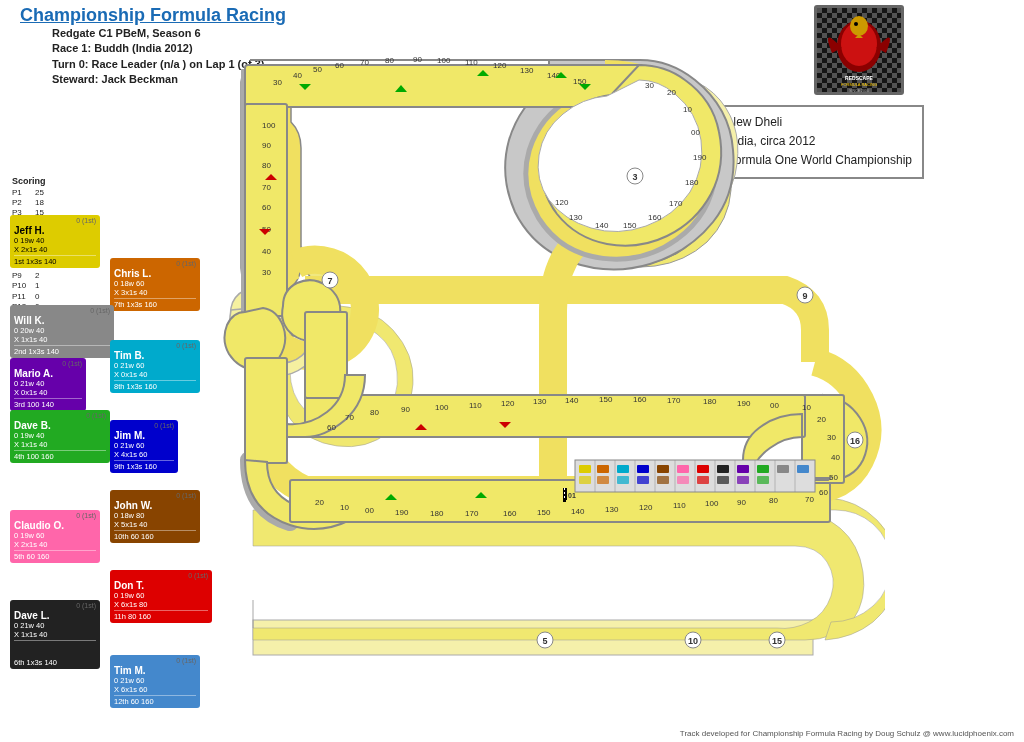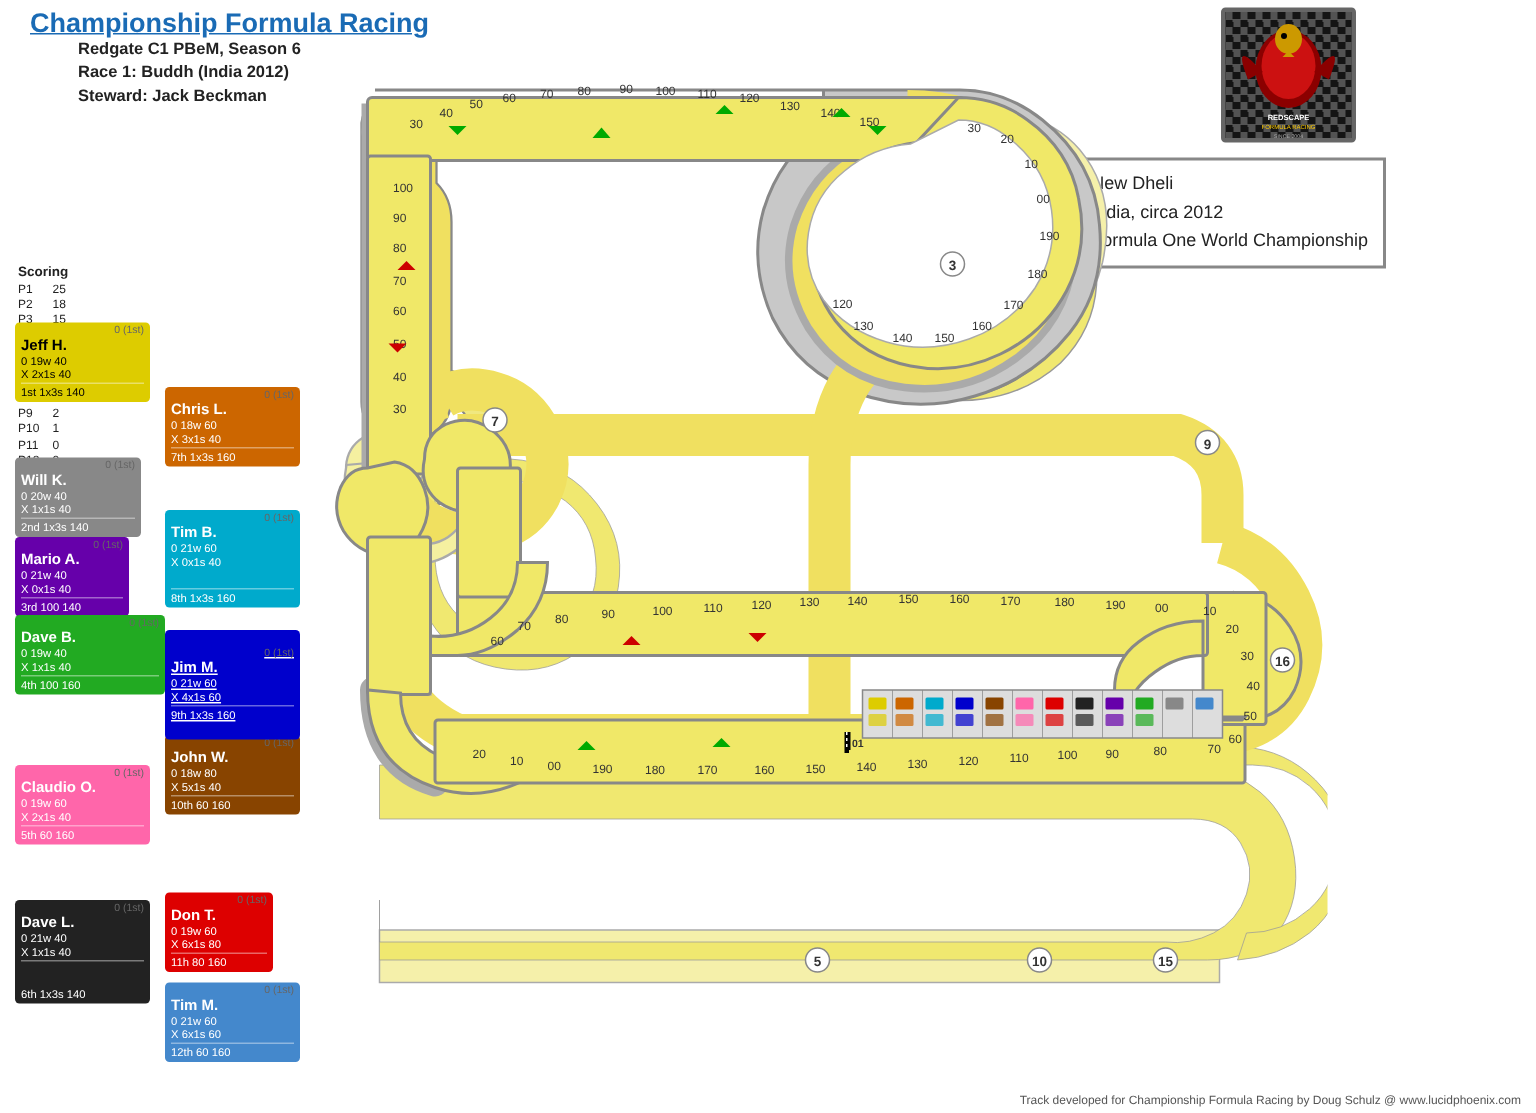--- a/index.html
+++ b/index.html
@@ -108,20 +108,21 @@
     }
   </style>
 </head>
 <body>
 
 <div id="header">
   <div class="title">Championship Formula Racing</div>
   <div class="subtitle">
     <div>Redgate C1 PBeM, Season 6</div>
     <div>Race 1: Buddh (India 2012)</div>
+    <div>Turn 0: Race Leader (n/a  ) on Lap 1 (of 3)</div>
     <div>Steward: Jack Beckman</div>
   </div>
 </div>
 
 <div id="logo" style="position:absolute;top:5px;right:120px;">
   <div id="logo-inner" style="position:relative;width:90px;height:90px;background:#1a1a1a;border:3px solid #666;border-radius:3px;overflow:hidden;">
     <div class="checkerboard" style="position:absolute;top:0;left:0;width:100%;height:100%;background-image:repeating-conic-gradient(#000 0% 25%,#fff 0% 50%);background-size:10px 10px;opacity:0.25;"></div>
     <svg width="84" height="84" viewBox="0 0 84 84" style="position:relative;z-index:2;">
 
       <ellipse cx="42" cy="38" rx="22" ry="26" fill="#8B0000"></ellipse>
@@ -873,21 +874,21 @@
       <div style="font-size: 7.5px; color: rgb(0, 0, 0);">X  2x1s  40</div>
       <div style="font-size: 7.5px; color: rgb(0, 0, 0); border-top: 1px solid rgba(255, 255, 255, 0.4); margin-top: 1px; padding-top: 1px;">1st  1x3s  140</div>
     </div>
     <div style="position: absolute; left: 110px; top: 258px; width: 90px; background: rgb(204, 102, 0); border-radius: 3px; padding: 2px 4px; font-size: 8px; color: rgb(255, 255, 255);">
       <div style="font-size: 7px; color: rgb(102, 102, 102); text-align: right; margin-bottom: 1px;">0 (1st)</div>
       <div style="font-size: 10px; font-weight: bold; color: rgb(255, 255, 255);">Chris L.</div>
       <div style="font-size: 7.5px; color: rgb(255, 255, 255);">0  18w   60</div>
       <div style="font-size: 7.5px; color: rgb(255, 255, 255);">X  3x1s  40</div>
       <div style="font-size: 7.5px; color: rgb(255, 255, 255); border-top: 1px solid rgba(255, 255, 255, 0.4); margin-top: 1px; padding-top: 1px;">7th  1x3s  160</div>
     </div>
-    <div style="position: absolute; left: 10px; top: 305px; width: 84px; background: rgb(136, 136, 136); border-radius: 3px; padding: 2px 4px; font-size: 8px; color: rgb(255, 255, 255);">
+    <div style="position: absolute; left: 10px; top: 305px; width: 104px; background: rgb(136, 136, 136); border-radius: 3px; padding: 2px 4px; font-size: 8px; color: rgb(255, 255, 255);">
       <div style="font-size: 7px; color: rgb(102, 102, 102); text-align: right; margin-bottom: 1px;">0 (1st)</div>
       <div style="font-size: 10px; font-weight: bold; color: rgb(255, 255, 255);">Will K.</div>
       <div style="font-size: 7.5px; color: rgb(255, 255, 255);">0  20w   40</div>
       <div style="font-size: 7.5px; color: rgb(255, 255, 255);">X  1x1s  40</div>
       <div style="font-size: 7.5px; color: rgb(255, 255, 255); border-top: 1px solid rgba(255, 255, 255, 0.4); margin-top: 1px; padding-top: 1px;">2nd  1x3s  140</div>
     </div>
     <div style="position: absolute; left: 10px; top: 358px; width: 76px; background: rgb(102, 0, 170); border-radius: 3px; padding: 2px 4px; font-size: 8px; color: rgb(255, 255, 255);">
       <div style="font-size: 7px; color: rgb(102, 102, 102); text-align: right; margin-bottom: 1px;">0 (1st)</div>
       <div style="font-size: 10px; font-weight: bold; color: rgb(255, 255, 255);">Mario A.</div>
       <div style="font-size: 7.5px; color: rgb(255, 255, 255);">0  21w   40</div>
@@ -908,47 +909,47 @@
       <div style="font-size: 7.5px; color: rgb(255, 255, 255);">X  5x1s  40</div>
       <div style="font-size: 7.5px; color: rgb(255, 255, 255); border-top: 1px solid rgba(255, 255, 255, 0.4); margin-top: 1px; padding-top: 1px;">10th  60  160</div>
     </div>
     <div style="position: absolute; left: 10px; top: 510px; width: 90px; background: rgb(255, 102, 170); border-radius: 3px; padding: 2px 4px; font-size: 8px; color: rgb(255, 255, 255);">
       <div style="font-size: 7px; color: rgb(102, 102, 102); text-align: right; margin-bottom: 1px;">0 (1st)</div>
       <div style="font-size: 10px; font-weight: bold; color: rgb(255, 255, 255);">Claudio O.</div>
       <div style="font-size: 7.5px; color: rgb(255, 255, 255);">0  19w   60</div>
       <div style="font-size: 7.5px; color: rgb(255, 255, 255);">X  2x1s  40</div>
       <div style="font-size: 7.5px; color: rgb(255, 255, 255); border-top: 1px solid rgba(255, 255, 255, 0.4); margin-top: 1px; padding-top: 1px;">5th  60  160</div>
     </div>
-    <div style="position: absolute; left: 110px; top: 595px; width: 72px; background: rgb(221, 0, 0); border-radius: 3px; padding: 2px 4px; font-size: 8px; color: rgb(255, 255, 255);">
+    <div style="position: absolute; left: 110px; top: 570px; width: 102px; background: rgb(221, 0, 0); border-radius: 3px; padding: 2px 4px; font-size: 8px; color: rgb(255, 255, 255);">
       <div style="font-size: 7px; color: rgb(102, 102, 102); text-align: right; margin-bottom: 1px;">0 (1st)</div>
       <div style="font-size: 10px; font-weight: bold; color: rgb(255, 255, 255);">Don T.</div>
       <div style="font-size: 7.5px; color: rgb(255, 255, 255);">0  19w   60</div>
       <div style="font-size: 7.5px; color: rgb(255, 255, 255);">X  6x1s  80</div>
       <div style="font-size: 7.5px; color: rgb(255, 255, 255); border-top: 1px solid rgba(255, 255, 255, 0.4); margin-top: 1px; padding-top: 1px;">11h  80  160</div>
     </div>
     <div style="position: absolute; left: 10px; top: 600px; width: 90px; background: rgb(34, 34, 34); border-radius: 3px; padding: 2px 4px; font-size: 8px; color: rgb(255, 255, 255);">
       <div style="font-size: 7px; color: rgb(102, 102, 102); text-align: right; margin-bottom: 1px;">0 (1st)</div>
       <div style="font-size: 10px; font-weight: bold; color: rgb(255, 255, 255);">Dave L.</div>
       <div style="font-size: 7.5px; color: rgb(255, 255, 255);">0  21w   40</div>
       <div style="font-size: 7.5px; color: rgb(255, 255, 255);">X  1x1s  40</div>
       <div style="font-size: 7.5px; color: rgb(255, 255, 255); border-top: 1px solid rgba(255, 255, 255, 0.4); margin-top: 1px; padding-top: 17px;">6th  1x3s  140</div>
     </div>
-    <div style="position: absolute; left: 110px; top: 420px; width: 90px; background: rgb(0, 0, 204); border-radius: 3px; padding: 12px 4px; font-size: 8px; color: rgb(255, 255, 255); text-decoration: underline;">
+    <div style="position: absolute; left: 110px; top: 420px; width: 68px; background: rgb(0, 0, 204); border-radius: 3px; padding: 2px 4px; font-size: 8px; color: rgb(255, 255, 255);">
       <div style="font-size: 7px; color: rgb(102, 102, 102); text-align: right; margin-bottom: 1px;">0 (1st)</div>
       <div style="font-size: 10px; font-weight: bold; color: rgb(255, 255, 255);">Jim M.</div>
       <div style="font-size: 7.5px; color: rgb(255, 255, 255);">0  21w   60</div>
       <div style="font-size: 7.5px; color: rgb(255, 255, 255);">X  4x1s  60</div>
       <div style="font-size: 7.5px; color: rgb(255, 255, 255); border-top: 1px solid rgba(255, 255, 255, 0.4); margin-top: 1px; padding-top: 1px;">9th  1x3s  160</div>
     </div>
     <div style="position: absolute; left: 110px; top: 340px; width: 90px; background: rgb(0, 170, 204); border-radius: 3px; padding: 2px 4px; font-size: 8px; color: rgb(255, 255, 255);">
       <div style="font-size: 7px; color: rgb(102, 102, 102); text-align: right; margin-bottom: 1px;">0 (1st)</div>
       <div style="font-size: 10px; font-weight: bold; color: rgb(255, 255, 255);">Tim B.</div>
       <div style="font-size: 7.5px; color: rgb(255, 255, 255);">0  21w   60</div>
       <div style="font-size: 7.5px; color: rgb(255, 255, 255);">X  0x1s  40</div>
-      <div style="font-size: 7.5px; color: rgb(255, 255, 255); border-top: 1px solid rgba(255, 255, 255, 0.4); margin-top: 13px; padding-top: 1px;">8th  1x3s  160</div>
+      <div style="font-size: 7.5px; color: rgb(255, 255, 255); border-top: 1px solid rgba(255, 255, 255, 0.4); margin-top: 1px; padding-top: 1px;">8th  1x3s  160</div>
     </div>
     <div style="position: absolute; left: 110px; top: 655px; width: 90px; background: rgb(68, 136, 204); border-radius: 3px; padding: 2px 4px; font-size: 8px; color: rgb(255, 255, 255);">
       <div style="font-size: 7px; color: rgb(102, 102, 102); text-align: right; margin-bottom: 1px;">0 (1st)</div>
       <div style="font-size: 10px; font-weight: bold; color: rgb(255, 255, 255);">Tim M.</div>
       <div style="font-size: 7.5px; color: rgb(255, 255, 255);">0  21w   60</div>
       <div style="font-size: 7.5px; color: rgb(255, 255, 255);">X  6x1s  60</div>
       <div style="font-size: 7.5px; color: rgb(255, 255, 255); border-top: 1px solid rgba(255, 255, 255, 0.4); margin-top: 1px; padding-top: 1px;">12th  60  160</div>
     </div>
   </div>
 

